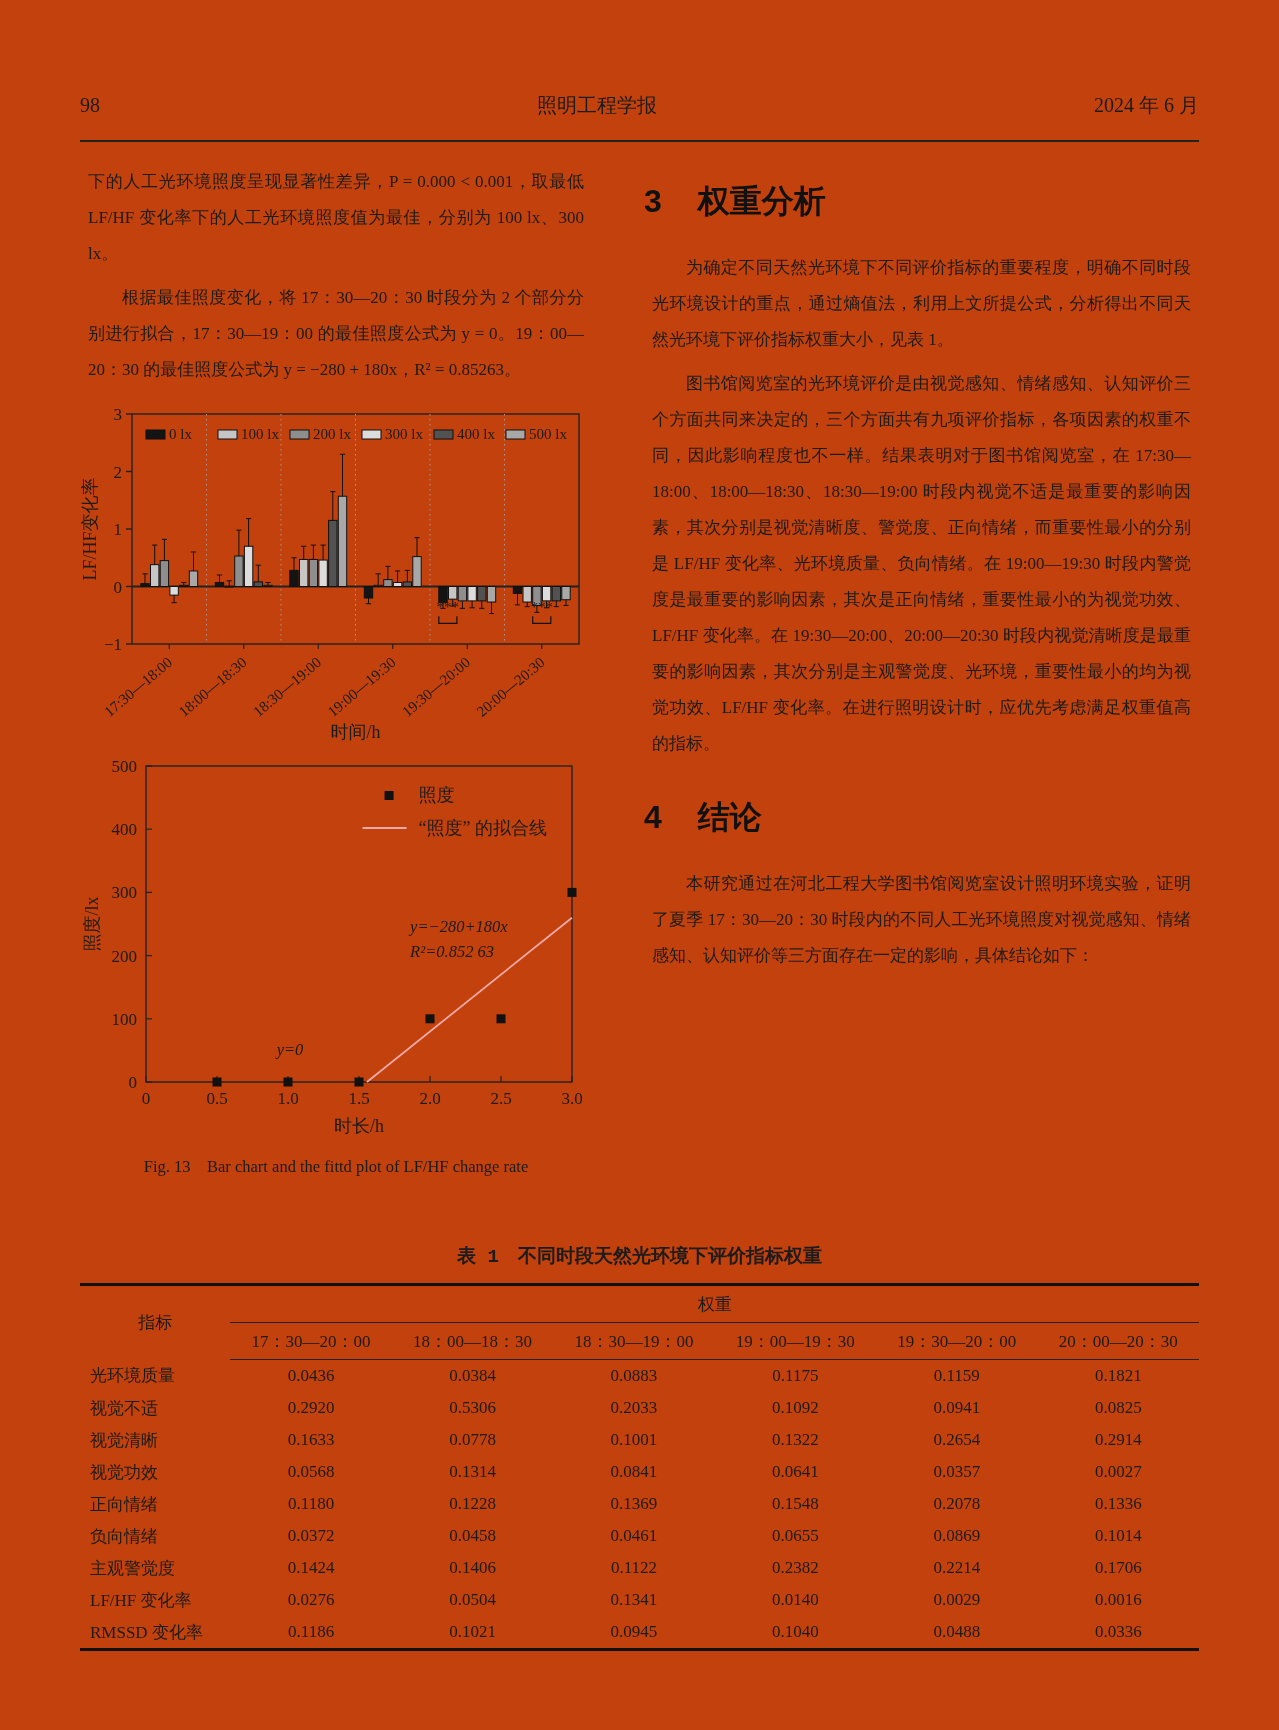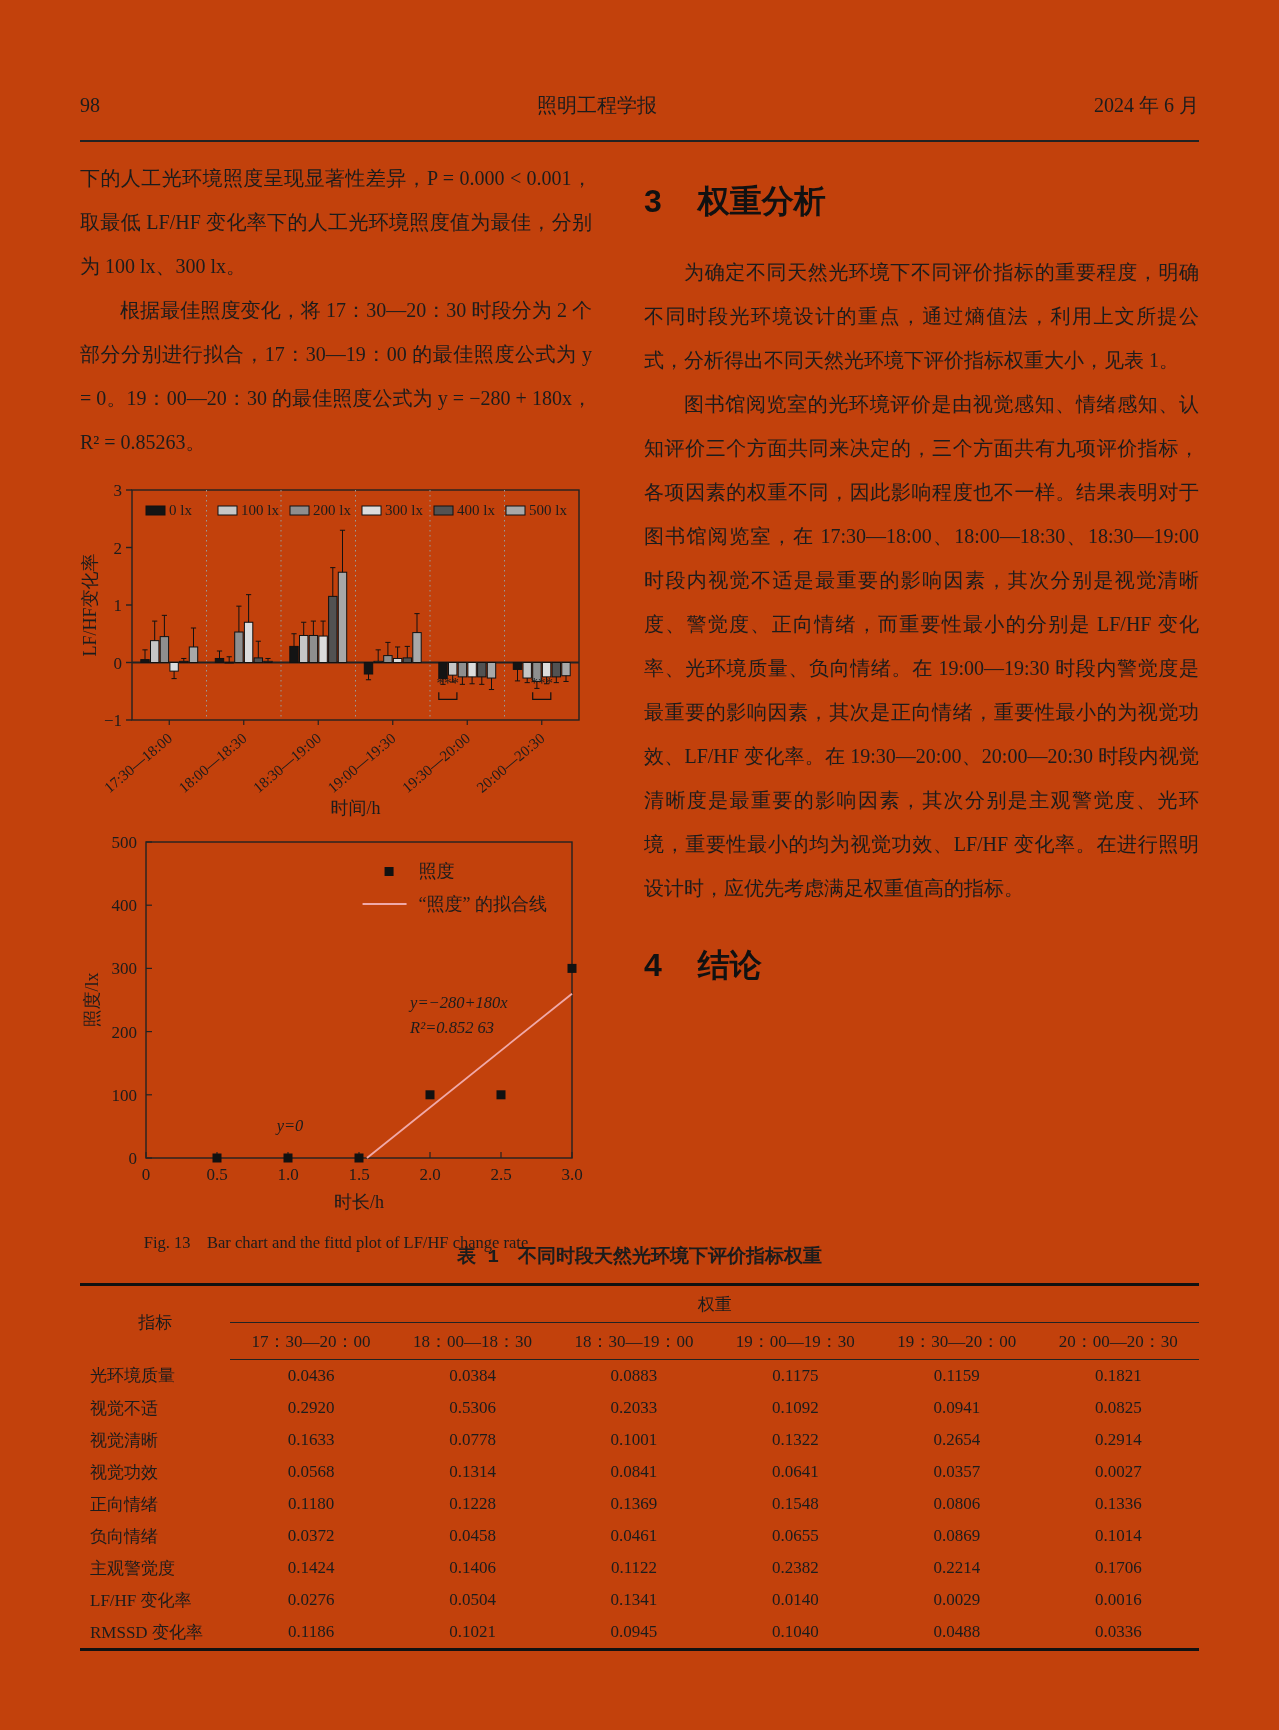--- a/index.html
+++ b/index.html
@@ -4,21 +4,21 @@
 <style>
   html,body{margin:0;padding:0;background:#e8e8e8;}
   .page{position:relative;width:1279px;height:1730px;background:#c2410c;overflow:hidden;
         font-family:"Liberation Serif","DejaVu Serif",serif;color:#1c1c1c;}
   .header{position:absolute;top:92px;left:80px;width:1119px;display:flex;
           justify-content:space-between;align-items:baseline;font-size:20px;}
   .header-rule{position:absolute;top:140px;left:80px;width:1119px;height:1.6px;background:#222;}
   .columns{position:absolute;top:156px;left:80px;width:1119px;display:flex;gap:52px;}
   .col-left{width:512px;flex:none;}
   .col-right{width:555px;flex:none;}
-  .body-par{margin:0;font-size:20px;line-height:44px;text-align:justify;}
+  .body-par{margin:8px;font-size:17px;line-height:36px;text-align:justify;}
   .indent{text-indent:2em;}
   .sec-heading{margin:24px 0 26px 0;font-family:"Liberation Sans","DejaVu Sans",sans-serif;
                font-weight:bold;font-size:32px;color:#111;}
   .sec-heading .h-title{margin-left:36px;}
   .fig-caption-zh{margin-top:14px;text-align:center;font-size:18px;
                   font-family:"Liberation Sans","DejaVu Sans",sans-serif;}
   .fig-caption-en{margin-top:10px;text-align:center;font-size:16.5px;}
   .table-block{position:absolute;top:1243px;left:80px;width:1119px;}
   .tbl-caption-zh{text-align:center;font-size:19px;font-weight:bold;
                   font-family:Liberation Mono, monospace;}
@@ -267,20 +267,21 @@
     <div class="col-right">
       <div class="sec-heading">
         <span>3</span><span class="h-title">权重分析</span>
       </div>
       <p class="body-par indent">为确定不同天然光环境下不同评价指标的重要程度，明确不同时段光环境设计的重点，通过熵值法，利用上文所提公式，分析得出不同天然光环境下评价指标权重大小，见表 1。</p>
       <p class="body-par indent">图书馆阅览室的光环境评价是由视觉感知、情绪感知、认知评价三个方面共同来决定的，三个方面共有九项评价指标，各项因素的权重不同，因此影响程度也不一样。结果表明对于图书馆阅览室，在 17:30—18:00、18:00—18:30、18:30—19:00 时段内视觉不适是最重要的影响因素，其次分别是视觉清晰度、警觉度、正向情绪，而重要性最小的分别是 LF/HF 变化率、光环境质量、负向情绪。在 19:00—19:30 时段内警觉度是最重要的影响因素，其次是正向情绪，重要性最小的为视觉功效、LF/HF 变化率。在 19:30—20:00、20:00—20:30 时段内视觉清晰度是最重要的影响因素，其次分别是主观警觉度、光环境，重要性最小的均为视觉功效、LF/HF 变化率。在进行照明设计时，应优先考虑满足权重值高的指标。</p>
 
       <div class="sec-heading" style="margin-top:34px;">
         <span>4</span><span class="h-title">结论</span>
       </div>
+      <p class="body-par indent">本研究通过在河北工程大学图书馆阅览室设计照明环境实验，证明了夏季 17：30—20：30 时段内的不同人工光环境照度对视觉感知、情绪感知、认知评价等三方面存在一定的影响，具体结论如下：</p>
     </div>
   </div>
 
   <div class="table-block">
     <div class="tbl-caption-zh">表 1　不同时段天然光环境下评价指标权重</div>
     <table class="weights" id="weights-table">
         <colgroup>
           <col style="width: 150px;">
           <col style="width: 161px;">
           <col style="width: 161px;">
@@ -339,21 +340,21 @@
             <td>0.0641</td>
             <td>0.0357</td>
             <td>0.0027</td>
           </tr>
           <tr>
             <td class="row-label">正向情绪</td>
             <td>0.1180</td>
             <td>0.1228</td>
             <td>0.1369</td>
             <td>0.1548</td>
-            <td>0.0806</td>
+            <td>0.2078</td>
             <td>0.1336</td>
           </tr>
           <tr>
             <td class="row-label">负向情绪</td>
             <td>0.0372</td>
             <td>0.0458</td>
             <td>0.0461</td>
             <td>0.0655</td>
             <td>0.0869</td>
             <td>0.1014</td>

